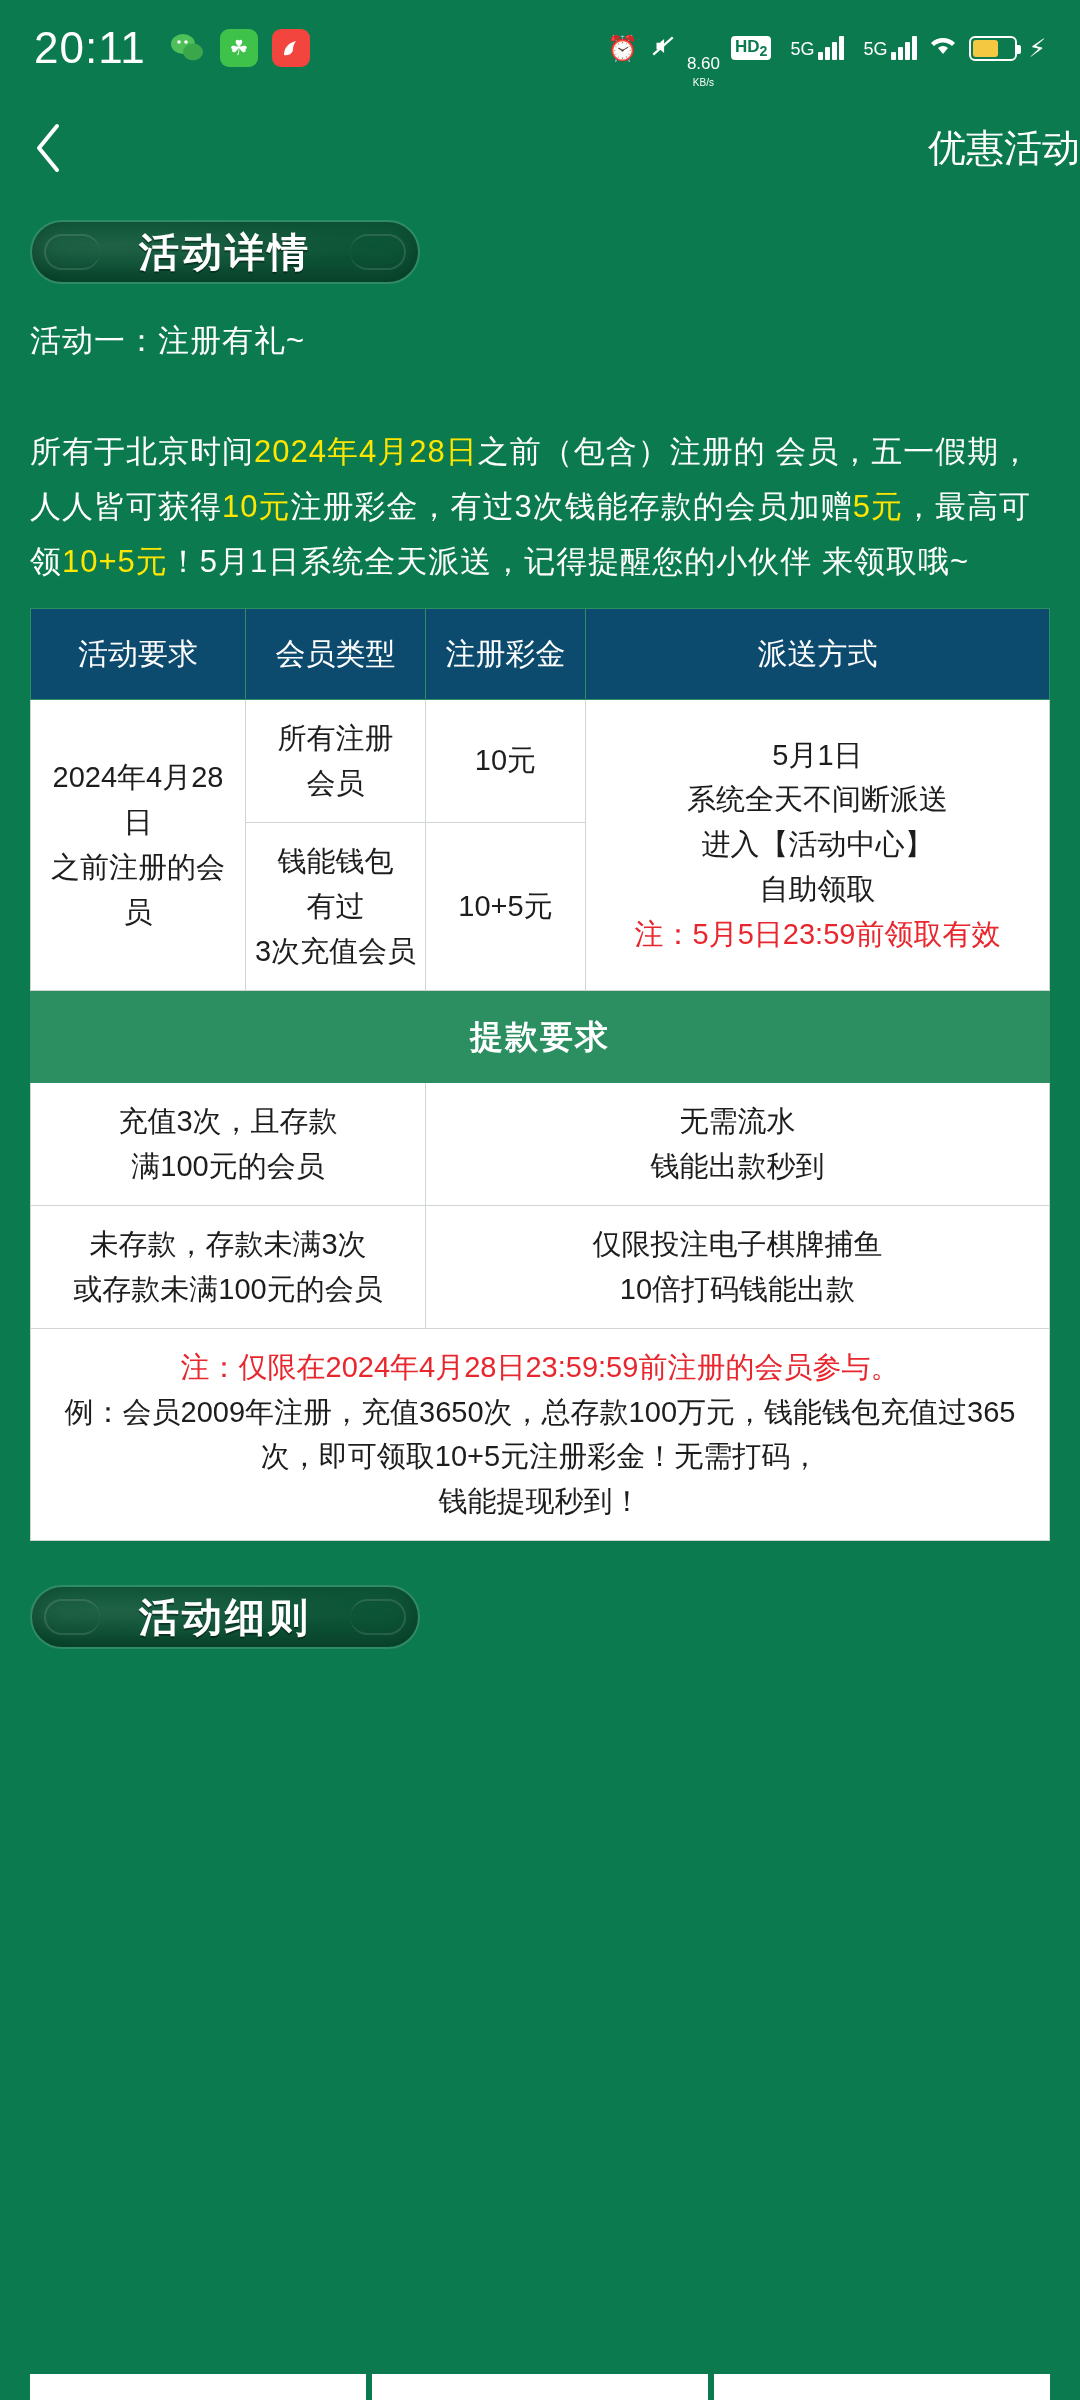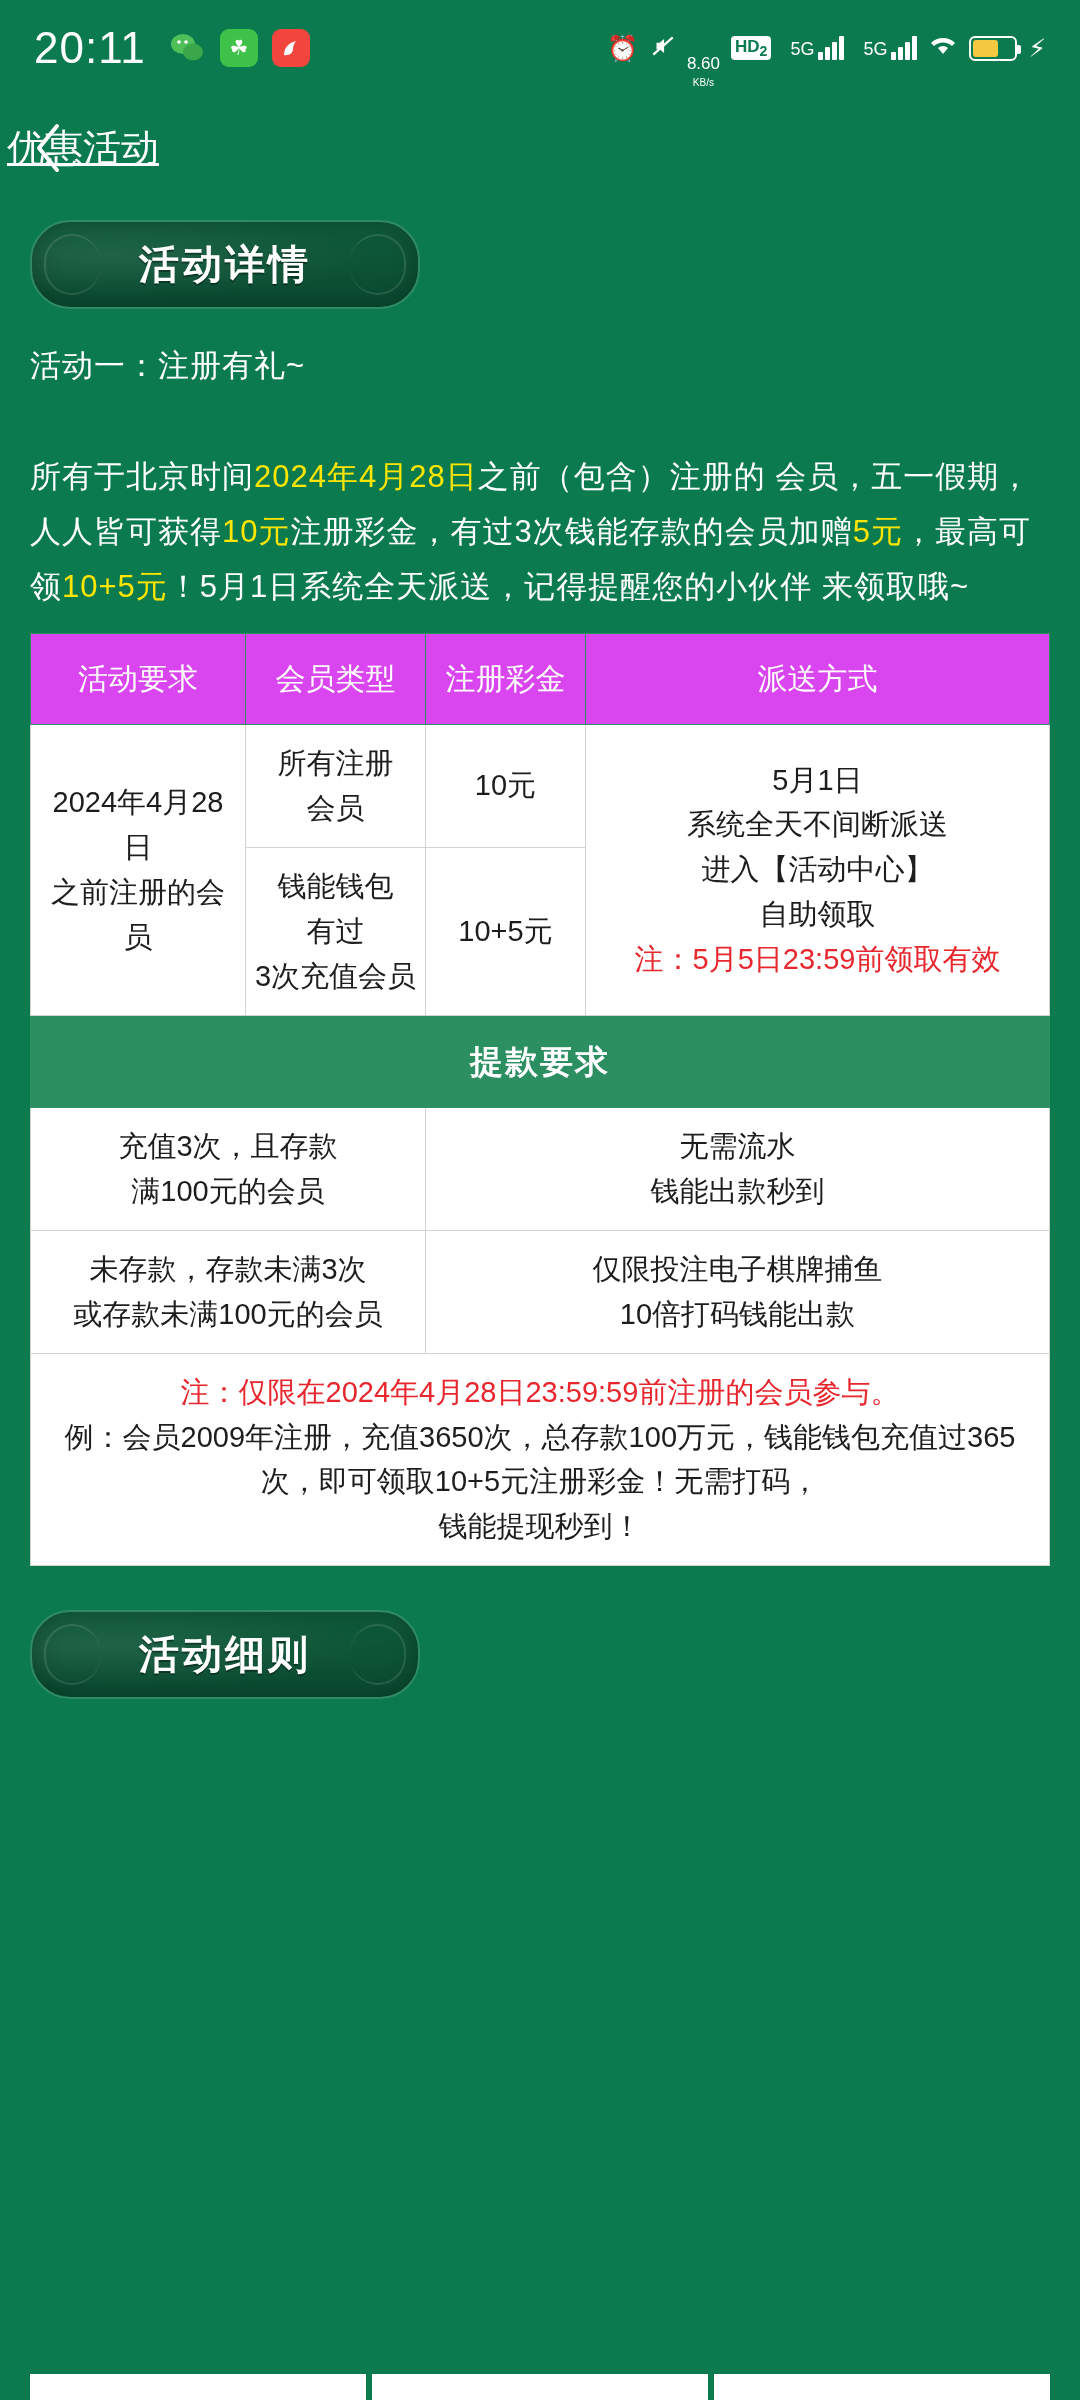--- a/index.html
+++ b/index.html
@@ -87,31 +87,30 @@
     color: #fff;
   }
   .back-btn {
     width: 96px; height: 96px;
     display: flex; align-items: center; justify-content: center;
     font-size: 46px; font-weight: 300;
   }
   .page-title {
     position: absolute;
     left: 7px; right: 0;
-    text-align: left;
+    text-align: right;
     font-size: 38px;
-    text-decoration: underline;
   }
 
   
   .content { padding: 0 30px; }
 
   .section-tag {
     width: 390px;
-    height: 89px;
+    height: 64px;
     margin-top: 20px;
     border-radius: 40px;
     background:
       radial-gradient(ellipse at 20% 40%, rgba(255,255,255,.08), rgba(255,255,255,0) 60%),
       linear-gradient(180deg, #0f5c3b 0%, #0a4a30 100%);
     border: 2px solid #2f8b63;
     display: flex; align-items: center; justify-content: center;
     position: relative;
     box-shadow: inset 0 0 24px rgba(0,0,0,.25);
   }
@@ -157,21 +156,21 @@
     border: 1px solid #cfd6d2;
     text-align: center;
     vertical-align: middle;
     font-size: 29px;
     color: #1d1d1d;
     padding: 16px 8px;
     line-height: 1.55;
     font-weight: normal;
   }
   .tbl .hdr td {
-    background: #d946ef;
+    background: #0c4a6e;
     color: #ffffff;
     font-size: 30px;
     padding: 22px 0;
     border-color: #2c8f62;
   }
   .red { color: #e8262d; }
   .band td {
     background: #2c8f62;
     color: #fff;
     font-size: 33px;

